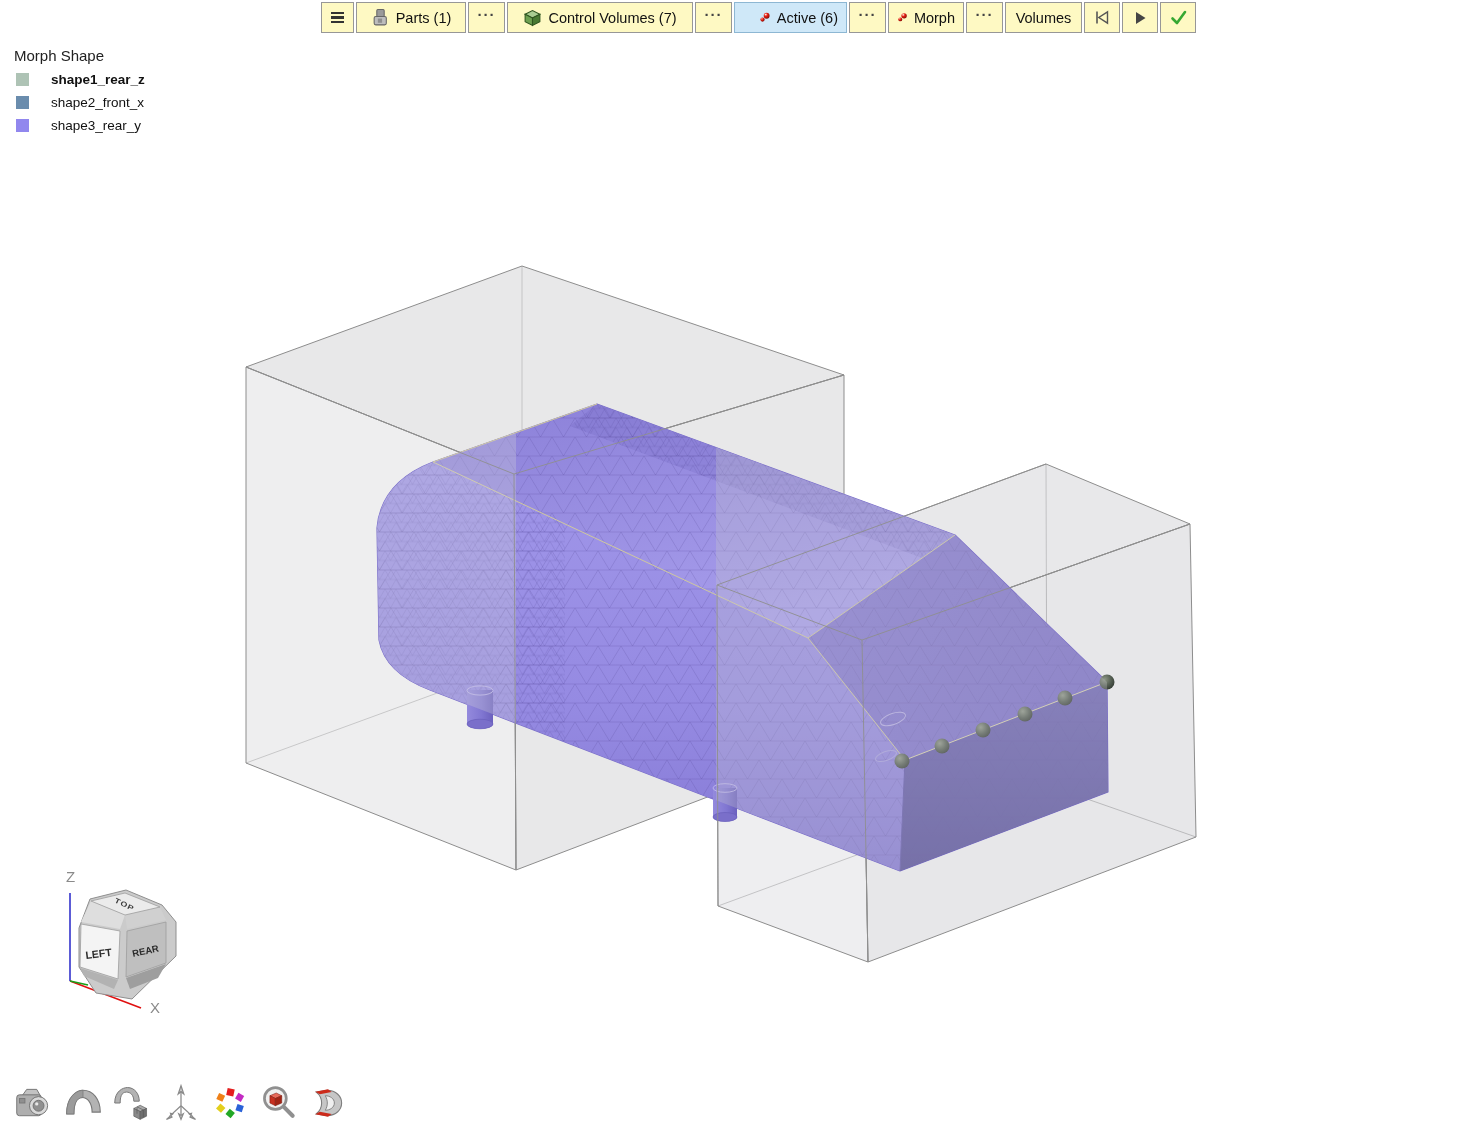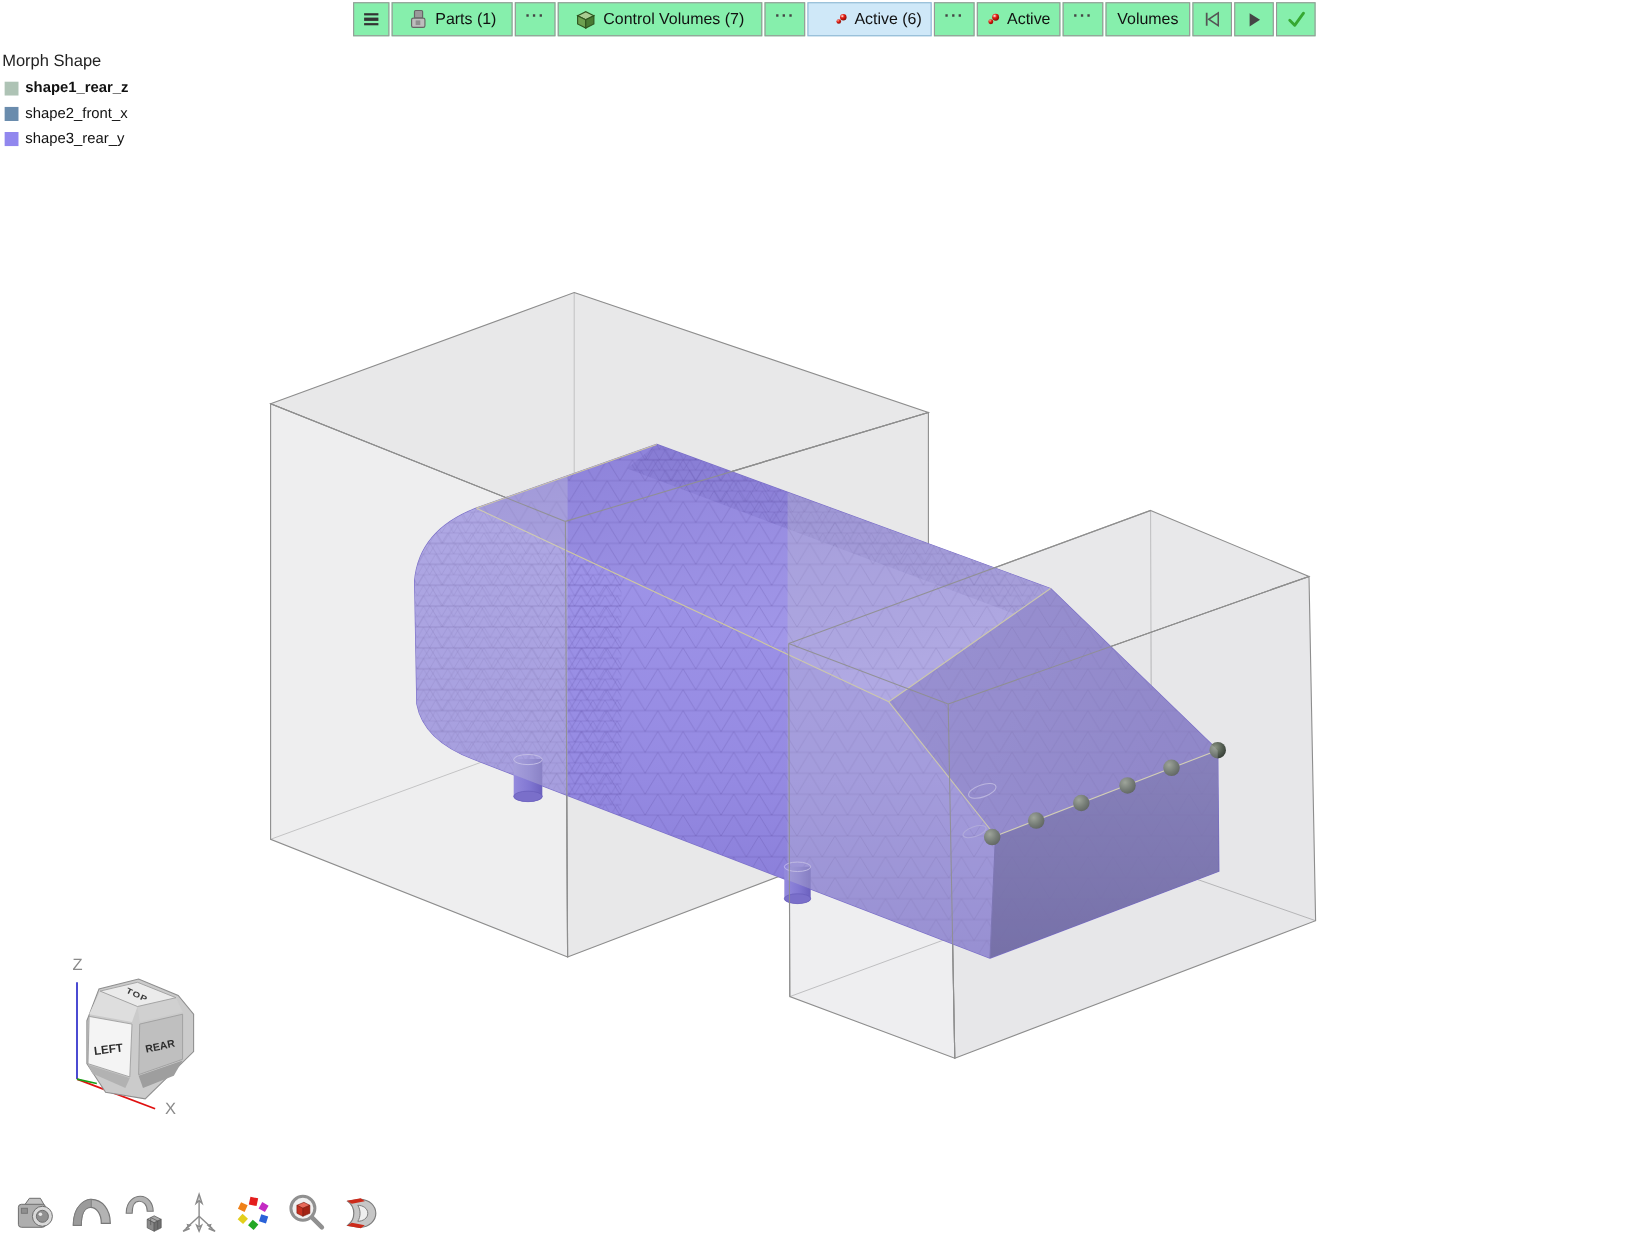--- a/index.html
+++ b/index.html
@@ -2,34 +2,34 @@
 <html><head>
 <meta charset="utf-8">
 <style>
   html,body{margin:0;padding:0;background:#fff;}
   .app{position:relative;width:1478px;height:1142px;background:#ffffff;
        font-family:"Liberation Sans",sans-serif;overflow:hidden;}
 
   
   .toolbar{position:absolute;left:321px;top:2px;display:flex;align-items:stretch;height:31px;}
   .tb-btn{display:flex;align-items:center;justify-content:center;gap:6px;
-          border:1px solid #979797;background:#86efac;font-size:14.5px;color:#111;
+          border:1px solid #979797;background:#fef9c3;font-size:14.5px;color:#111;
           padding:0 8px;margin-left:2px;box-sizing:border-box;cursor:pointer;white-space:nowrap;}
   .tb-btn:first-child{margin-left:0;}
   .tb-btn.menu{width:33px;}
   .tb-btn.dots{width:37px;font-size:15px;font-weight:bold;color:#444;letter-spacing:1px;padding-bottom:6px;}
   .tb-btn.active-btn{background:#cfe8f8;border-color:#8db7d3;padding-left:24px;}
   .tb-btn.navb{width:36px;}
   .hamb{display:flex;flex-direction:column;gap:2.5px;}
   .hamb span{display:block;width:13px;height:2.2px;background:#333;}
 
   
-  .legend{position:absolute;left:4px;top:47px;}
+  .legend{position:absolute;left:16px;top:47px;}
   .legend-title{font-size:15px;color:#222;margin-left:-2px;}
-  .legend-row{display:flex;align-items:flex-end;gap:6px;margin-top:8px;height:15px;cursor:pointer;}
+  .legend-row{display:flex;align-items:center;gap:22px;margin-top:8px;height:15px;cursor:pointer;}
   .legend-row .lbl{font-size:13.5px;color:#111;}
   .legend-row.bold .lbl{font-weight:bold;}
 
   
   svg.scene{position:absolute;left:0;top:0;}
   text{font-family:"Liberation Sans",sans-serif;}
 
   
   .bottom-bar{position:absolute;left:13px;top:1082px;display:flex;gap:7px;}
   .icon-btn{width:42px;height:42px;display:flex;align-items:center;justify-content:center;
@@ -94,21 +94,21 @@
     <button class="tb-btn dots">
       <span>···</span>
     </button>
 
     <button class="tb-btn" style="width:76px">
       <svg width="20" height="17" viewBox="0 0 20 17">
         <circle cx="6" cy="12" r="3.6" fill="url(#rg1)"></circle>
         <circle cx="13" cy="5.5" r="5" fill="url(#rg1)"></circle>
         <ellipse cx="11.4" cy="3.6" rx="1.7" ry="1" fill="#ffffff" opacity="0.85"></ellipse>
       </svg>
-      <span>Active</span>
+      <span>Morph</span>
     </button>
 
     <button class="tb-btn dots">
       <span>···</span>
     </button>
 
     <button class="tb-btn" style="width:77px">
       <span>Volumes</span>
     </button>
 

